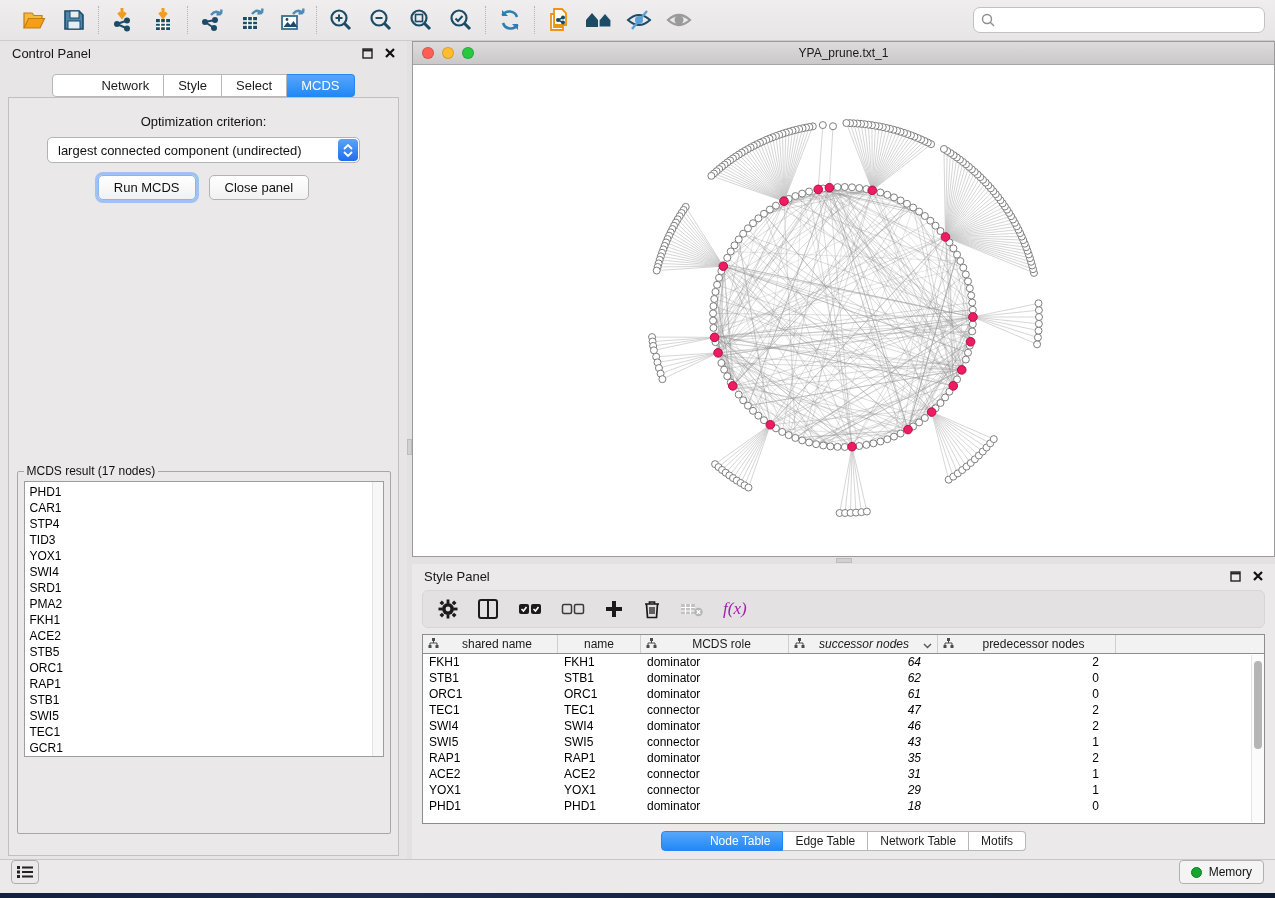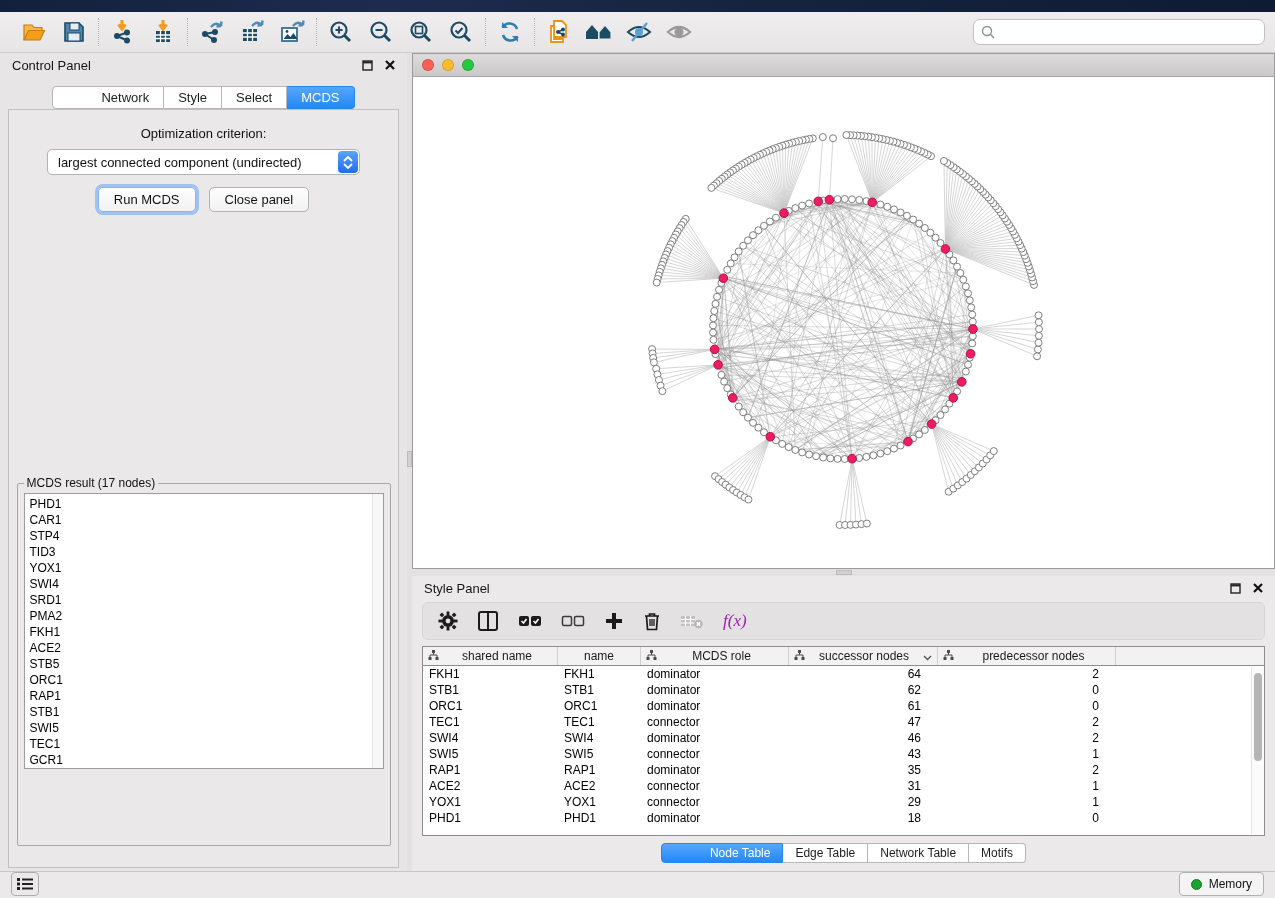--- a/index.html
+++ b/index.html
@@ -3,21 +3,21 @@
 <meta charset="utf-8">
 <style>
   * { box-sizing: border-box; }
   html,body { margin:0; padding:0; }
   body {
     width:1275px; height:898px; overflow:hidden;
     background: linear-gradient(90deg,#13203d,#1d2c4e 30%,#16233f 60%,#0f1b33);
     font-family:"Liberation Sans", sans-serif;
     -webkit-font-smoothing: antialiased;
   }
-  .app-window { position:absolute; top:12px; left:0; width:1275px; height:757px; background:#e9e7e8; }
+  .app-window { position:absolute; top:0; left:0; width:1275px; height:757px; background:#e9e7e8; }
 
   
   .toolbar { height:41px; display:flex; align-items:center; padding:0 10px;
     background:linear-gradient(#efedee,#e7e5e6); border-bottom:1px solid #cfcccd; }
   .tgroup { display:flex; align-items:center; gap:10px; padding:0 9px; }
   .tsep { width:0; height:28px; border-left:1px dotted #b3b3b3; }
   .tbtn { width:30px; height:30px; display:flex; align-items:center; justify-content:center; }
   .search-box { margin-left:auto; width:292px; height:26px; background:#fff;
     border:1px solid #c2c2c2; border-radius:7px; display:flex; align-items:center; padding:0 7px; gap:6px; }
   .search-box input { border:none; outline:none; flex:1; font-size:12px; background:transparent;
@@ -80,21 +80,21 @@
   
   .tpanel { flex:1; background:#ebe9ea; display:flex; flex-direction:column; padding:0 10px; }
   .tp-toolbar { height:38px; background:#e3e1e2; border:1px solid #d7d5d6; border-radius:6px;
     display:flex; align-items:center; gap:19px; padding:0 15px; margin-top:2px; flex:none; }
   .fx-label { font-family:"Liberation Serif",serif; font-style:italic; font-size:17px; color:#a21caf; }
   .tablebox { margin-top:6px; border:1px solid #8d8d8d; background:#fff; position:relative;
     height:190px; overflow:hidden; flex:none; }
   .thead { display:flex; height:19px; background:#f3f2f2; border-bottom:1px solid #8d8d8d; }
   .th { display:flex; align-items:center; border-right:1px solid #cfcfcf; padding:0 5px; gap:3px; }
   .th .lbl { flex:1; text-align:center; font-size:12px; color:#1a1a1a; }
-  .c0{width:135px;} .c1{width:83px;} .c2{width:148px;} .c3{width:149px;} .c4{width:178px;}
+  .c0{width:135px;} .c1{width:83px;} .c2{width:148px;} .c3{width:149px;font-style:italic;} .c4{width:178px;}
   .cfill{flex:1; border-right:none !important;}
   .trow { display:flex; height:16px; align-items:center; }
   .td { font-size:12px; color:#000; padding:0 6px; }
   .td.num { text-align:right; padding-right:17px; }
   .tscroll { position:absolute; top:20px; right:0; bottom:1px; width:13px; background:#fbfbfb;
     border-left:1px solid #e4e4e4; }
   .tscroll .thumb { position:absolute; top:6px; left:2px; width:8px; height:88px;
     background:#b5b5b5; border-radius:5px; }
   .tp-tabs { display:flex; justify-content:center; margin-top:7px; }
 
@@ -321,20 +321,21 @@
       </div>
     </div>
 
     <div class="vdivider">
       <div class="handle"></div>
     </div>
 
     <div class="rcol">
       <div class="netwin">
         <div class="titlebar">
+          <span class="net-title">YPA_prune.txt_1</span>
           <span class="lights">
             <span class="light" style="background:#ff5f57"></span>
             <span class="light" style="background:#febc2e"></span>
             <span class="light" style="background:#28c840"></span>
           </span>
         </div>
         <div class="canvas">
           <svg id="graph" width="861" height="490" viewBox="0 0 861 490">
               <line x1="370.9812350338589" y1="136.16915185551215" x2="550.2765014654373" y2="202.6688415376785" stroke="#939393" stroke-width="0.8" opacity="0.42"></line>
               <line x1="370.9812350338589" y1="136.16915185551215" x2="558.1955226369201" y2="273.5849015713967" stroke="#939393" stroke-width="0.8" opacity="0.42"></line>

